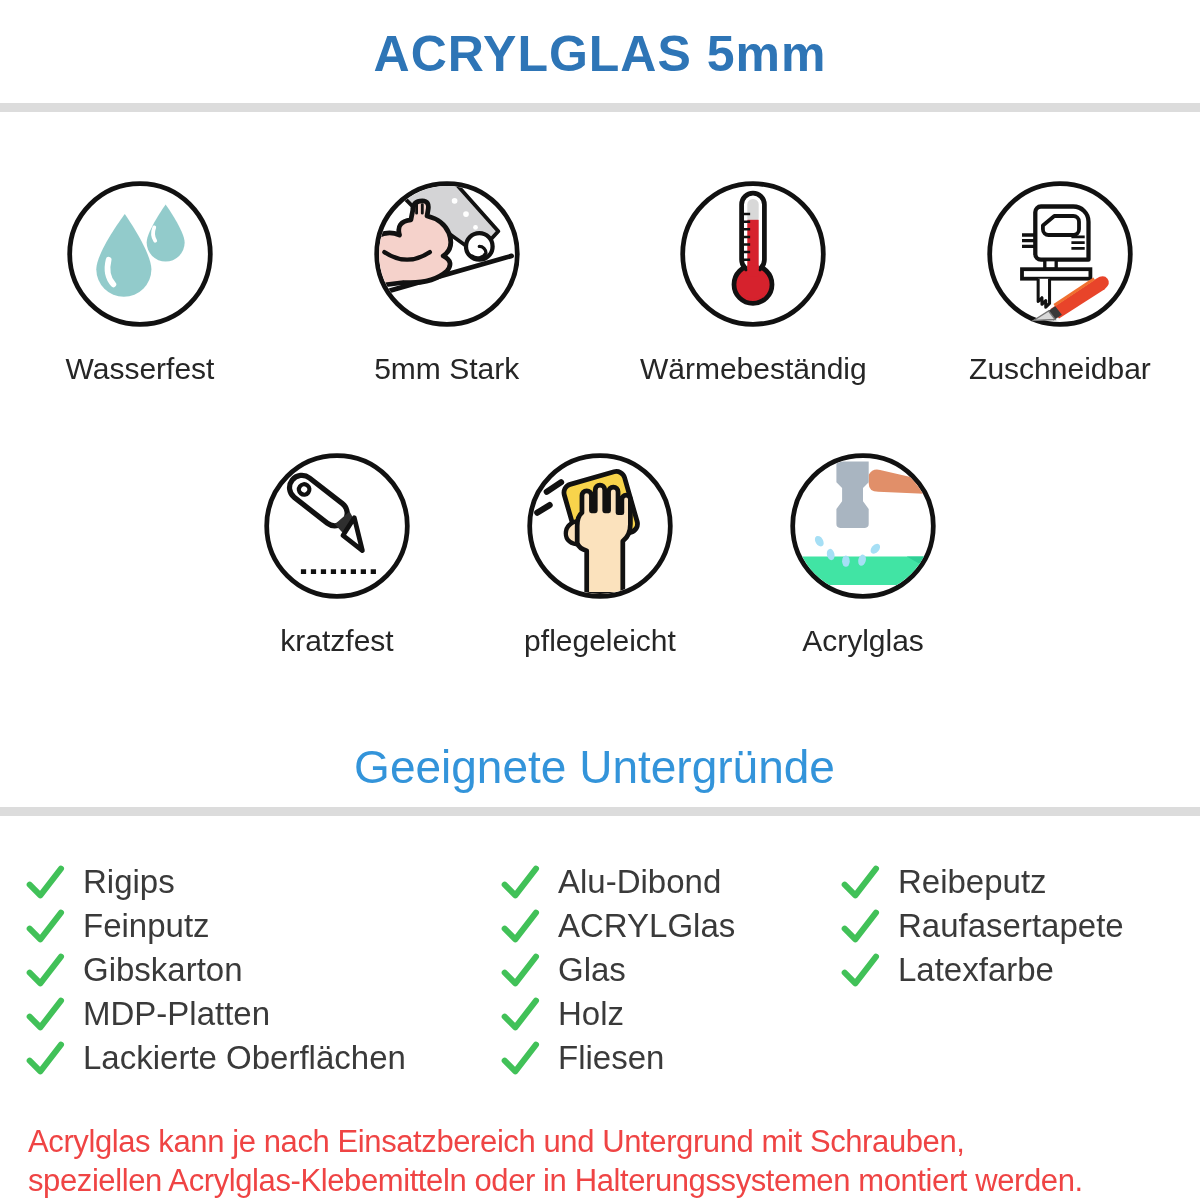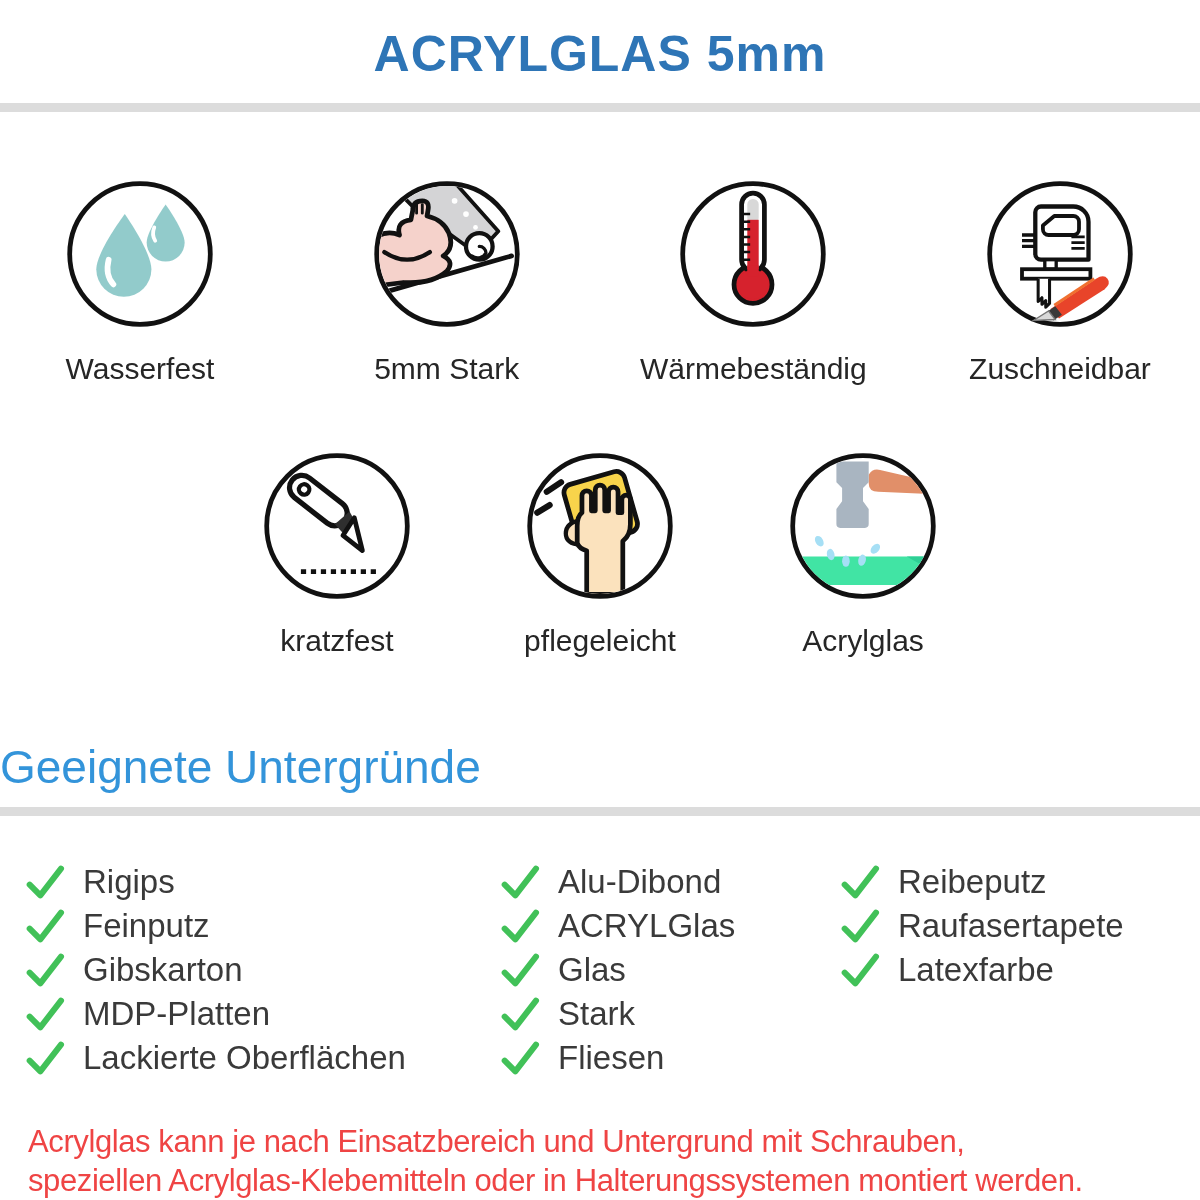--- a/index.html
+++ b/index.html
@@ -21,21 +21,21 @@
   .features-row.row1{margin-top:66px;padding:0 22px;justify-content:space-between;}
   .features-row.row2{margin-top:64px;justify-content:center;gap:27px;}
   .feature{display:flex;flex-direction:column;align-items:center;width:236px;}
   .feature .icon-wrap{width:152px;height:152px;}
   .feature .icon-wrap svg{display:block;width:152px;height:152px;}
   .feature-label{
     margin-top:22px;font-size:30px;font-weight:500;color:#262626;
     white-space:nowrap;text-align:center;
   }
   h2.section-title{
-    margin:82px 11px 0 0;text-align:left;
+    margin:82px 11px 0 0;text-align:center;
     font-size:46px;font-weight:500;color:#3394da;line-height:54px;
   }
   .substrates{display:flex;margin-top:44px;padding-left:25px;}
   .sub-col{display:flex;flex-direction:column;}
   .sub-col.c1{width:475px;}
   .sub-col.c2{width:340px;}
   .sub-col.c3{width:350px;}
   .check-item{display:flex;align-items:center;height:44px;}
   .check-item svg{width:40px;height:40px;flex:0 0 40px;margin-right:18px;}
   .check-label{font-size:33px;font-weight:500;color:#3a3a3a;white-space:nowrap;}
@@ -253,21 +253,21 @@
       <div class="check-item">
         <svg viewBox="0 0 60 60">
             <polyline points="7,34 23,50 54,10" fill="none" stroke="#41c158" stroke-width="9" stroke-linecap="round" stroke-linejoin="round"></polyline>
           </svg>
         <span class="check-label">Glas</span>
       </div>
       <div class="check-item">
         <svg viewBox="0 0 60 60">
             <polyline points="7,34 23,50 54,10" fill="none" stroke="#41c158" stroke-width="9" stroke-linecap="round" stroke-linejoin="round"></polyline>
           </svg>
-        <span class="check-label">Stark</span>
+        <span class="check-label">Holz</span>
       </div>
       <div class="check-item">
         <svg viewBox="0 0 60 60">
             <polyline points="7,34 23,50 54,10" fill="none" stroke="#41c158" stroke-width="9" stroke-linecap="round" stroke-linejoin="round"></polyline>
           </svg>
         <span class="check-label">Fliesen</span>
       </div>
     </div>
 
     <div class="sub-col c3">

